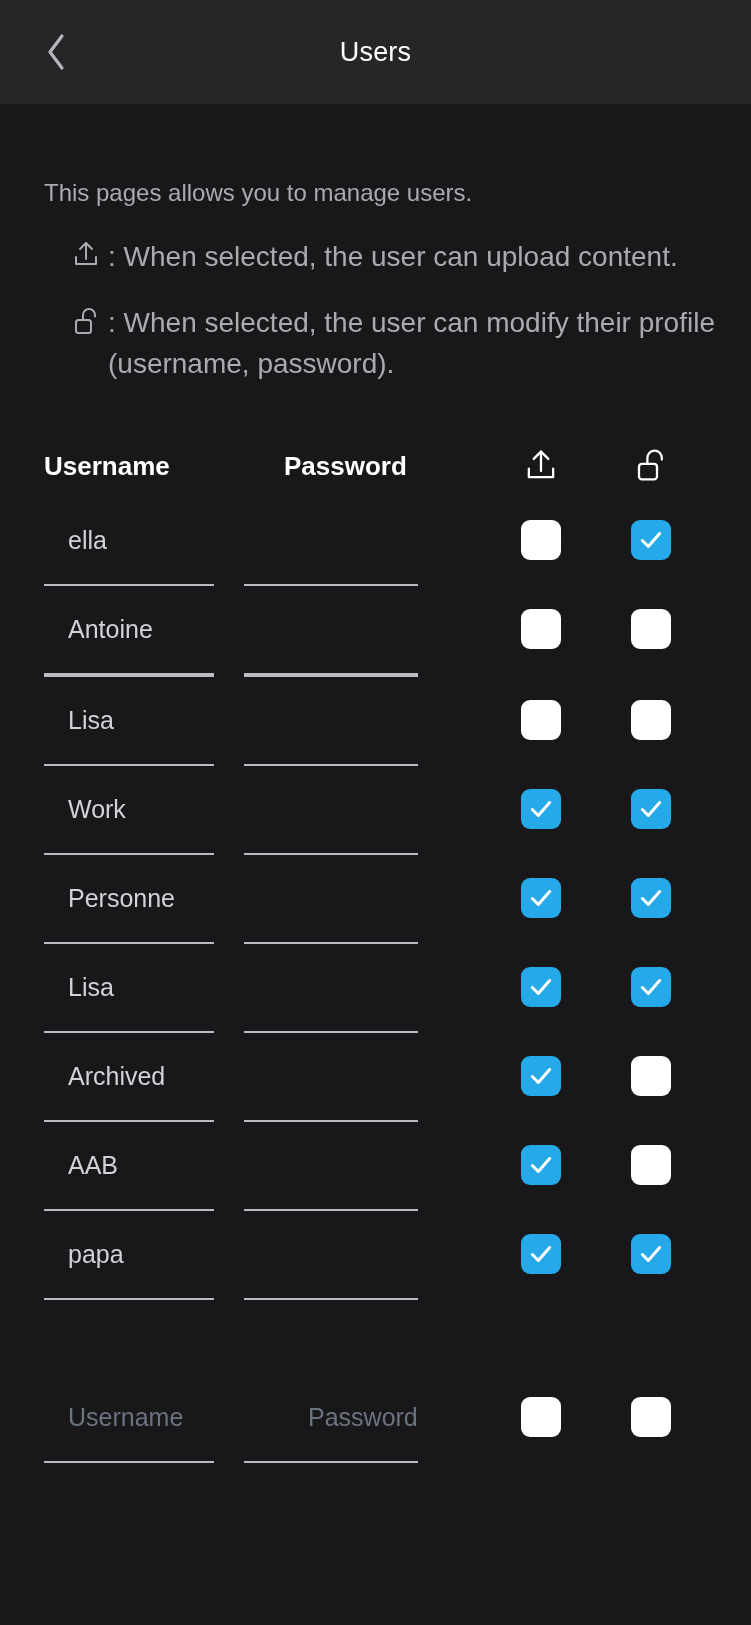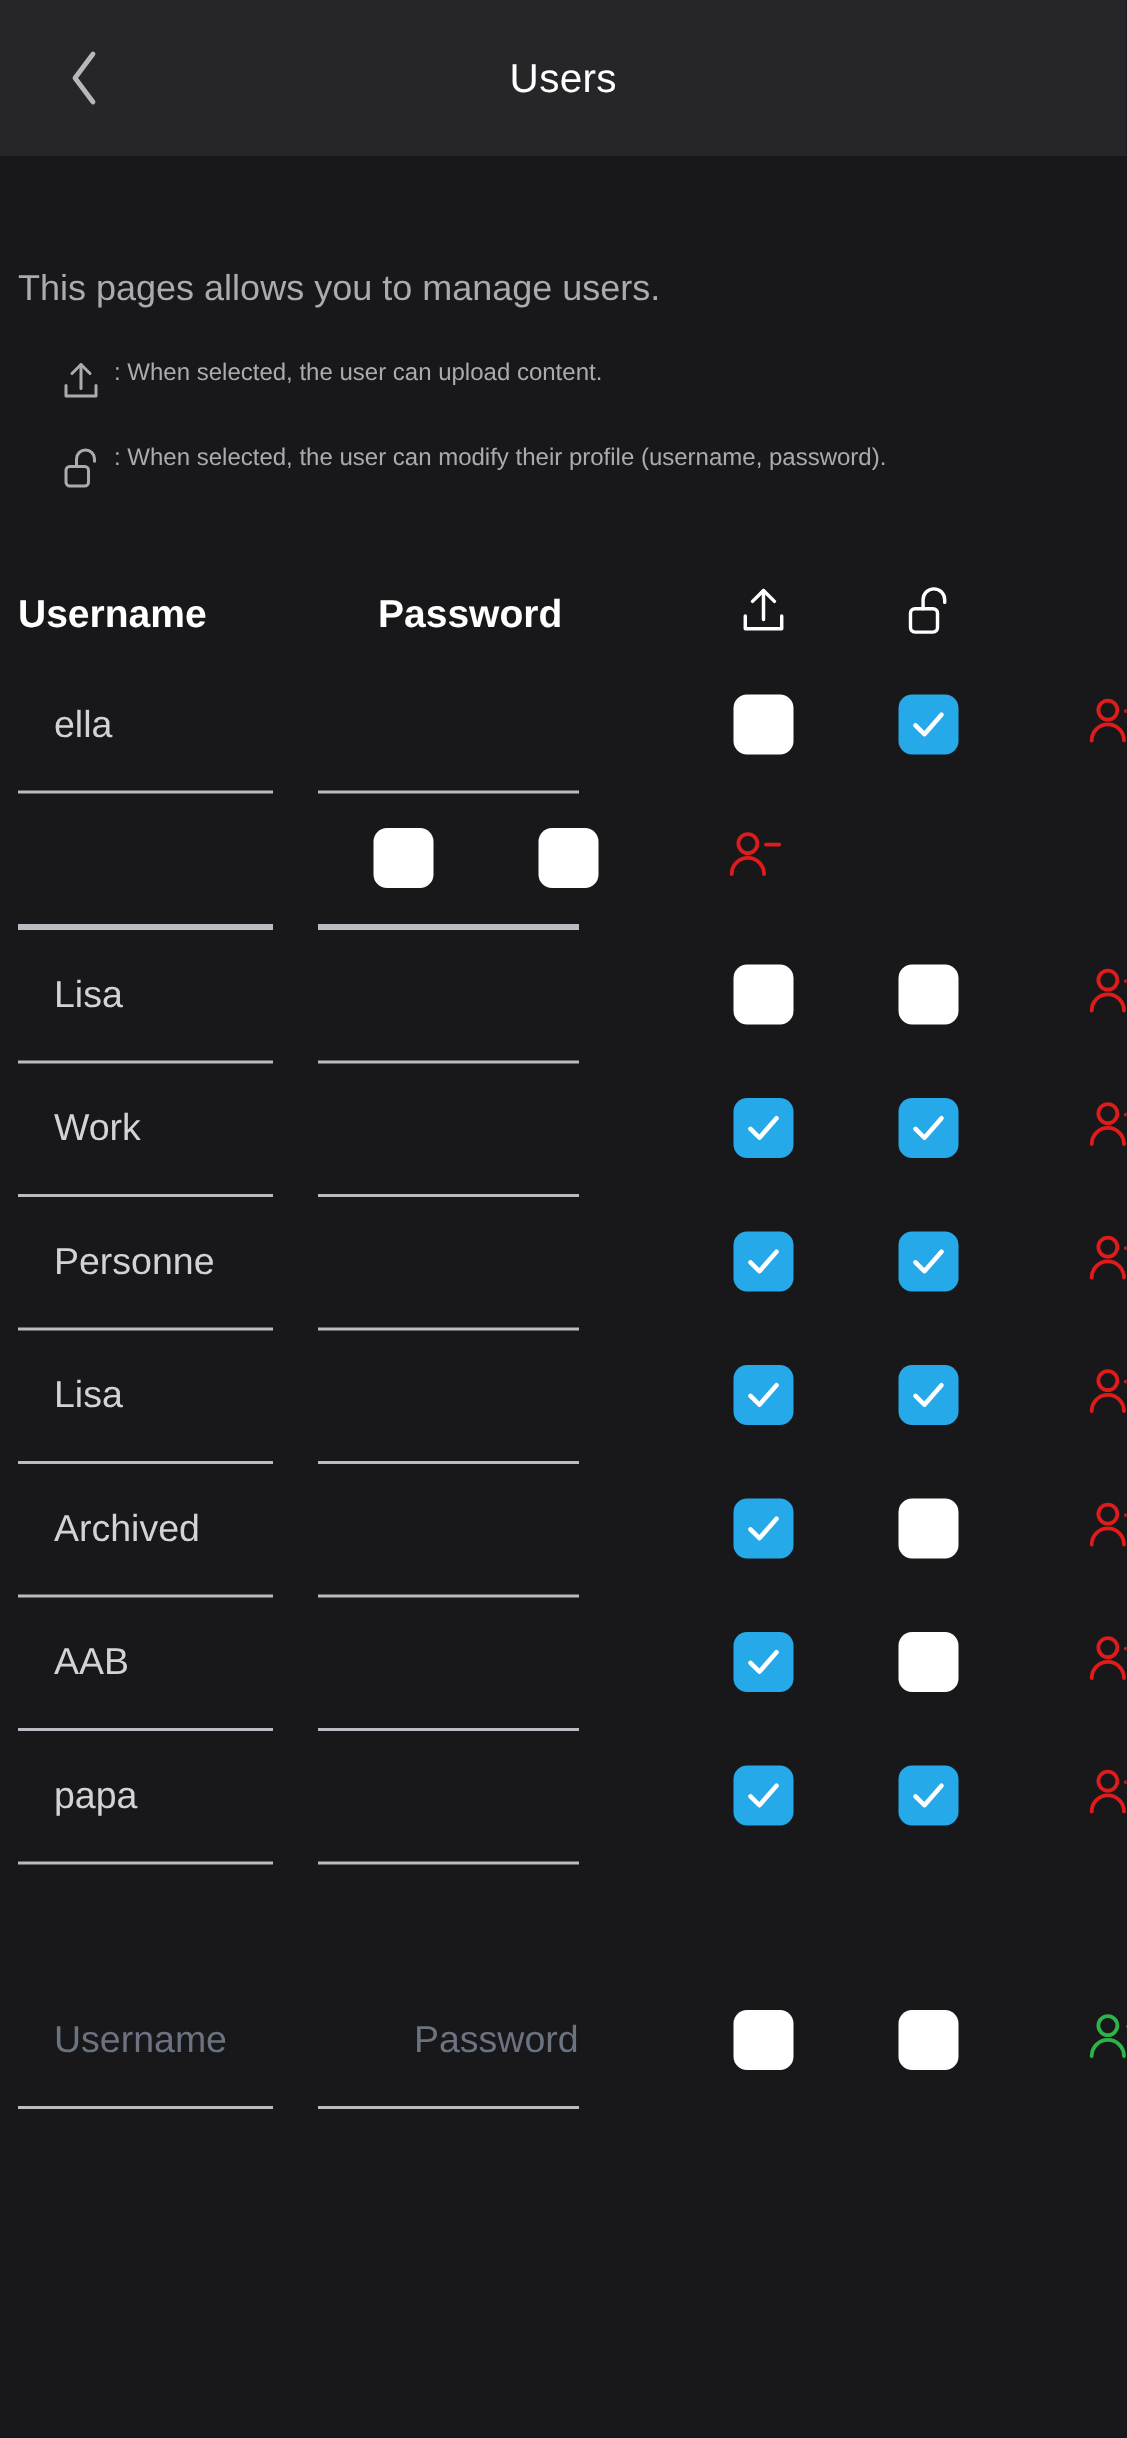--- a/index.html
+++ b/index.html
@@ -32,32 +32,33 @@
     text-align: center;
     font-size: 27px;
     color: #ffffff;
     letter-spacing: .2px;
     pointer-events: none;
   }
 
   
   .page {
     padding: 0 12px;
+    margin-left: 32px;
   }
   .intro {
     color: #a9abaf;
     font-size: 24px;
     line-height: 1.45;
     margin-top: 72px;
   }
   .legend-row {
     display: flex;
     align-items: flex-start;
     color: #a9abaf;
-    font-size: 16px;
+    font-size: 28px;
     line-height: 1.45;
     margin-top: 26px;
     padding-left: 26px;
   }
   .legend-glyph {
     flex: none;
     width: 32px;
     margin-right: 6px;
     padding-top: 3px;
     display: flex;
@@ -236,20 +237,25 @@
         <div class="divider-row">
           <div class="u-user">
             <div class="underline"></div>
           </div>
           <div class="u-pass">
             <div class="underline"></div>
           </div>
           <div class="u-rest"></div>
         </div>
         <div class="trow urow">
+          <div class="col-user">
+            <div class="cell-field">
+              <span class="cell-value">Antoine</span>
+            </div>
+          </div>
           <div class="col-pass">
             <div class="cell-field">
               <span class="cell-value"></span>
             </div>
           </div>
           <div class="col-box">
             <div class="cbox"></div>
           </div>
           <div class="col-box">
             <div class="cbox"></div>

